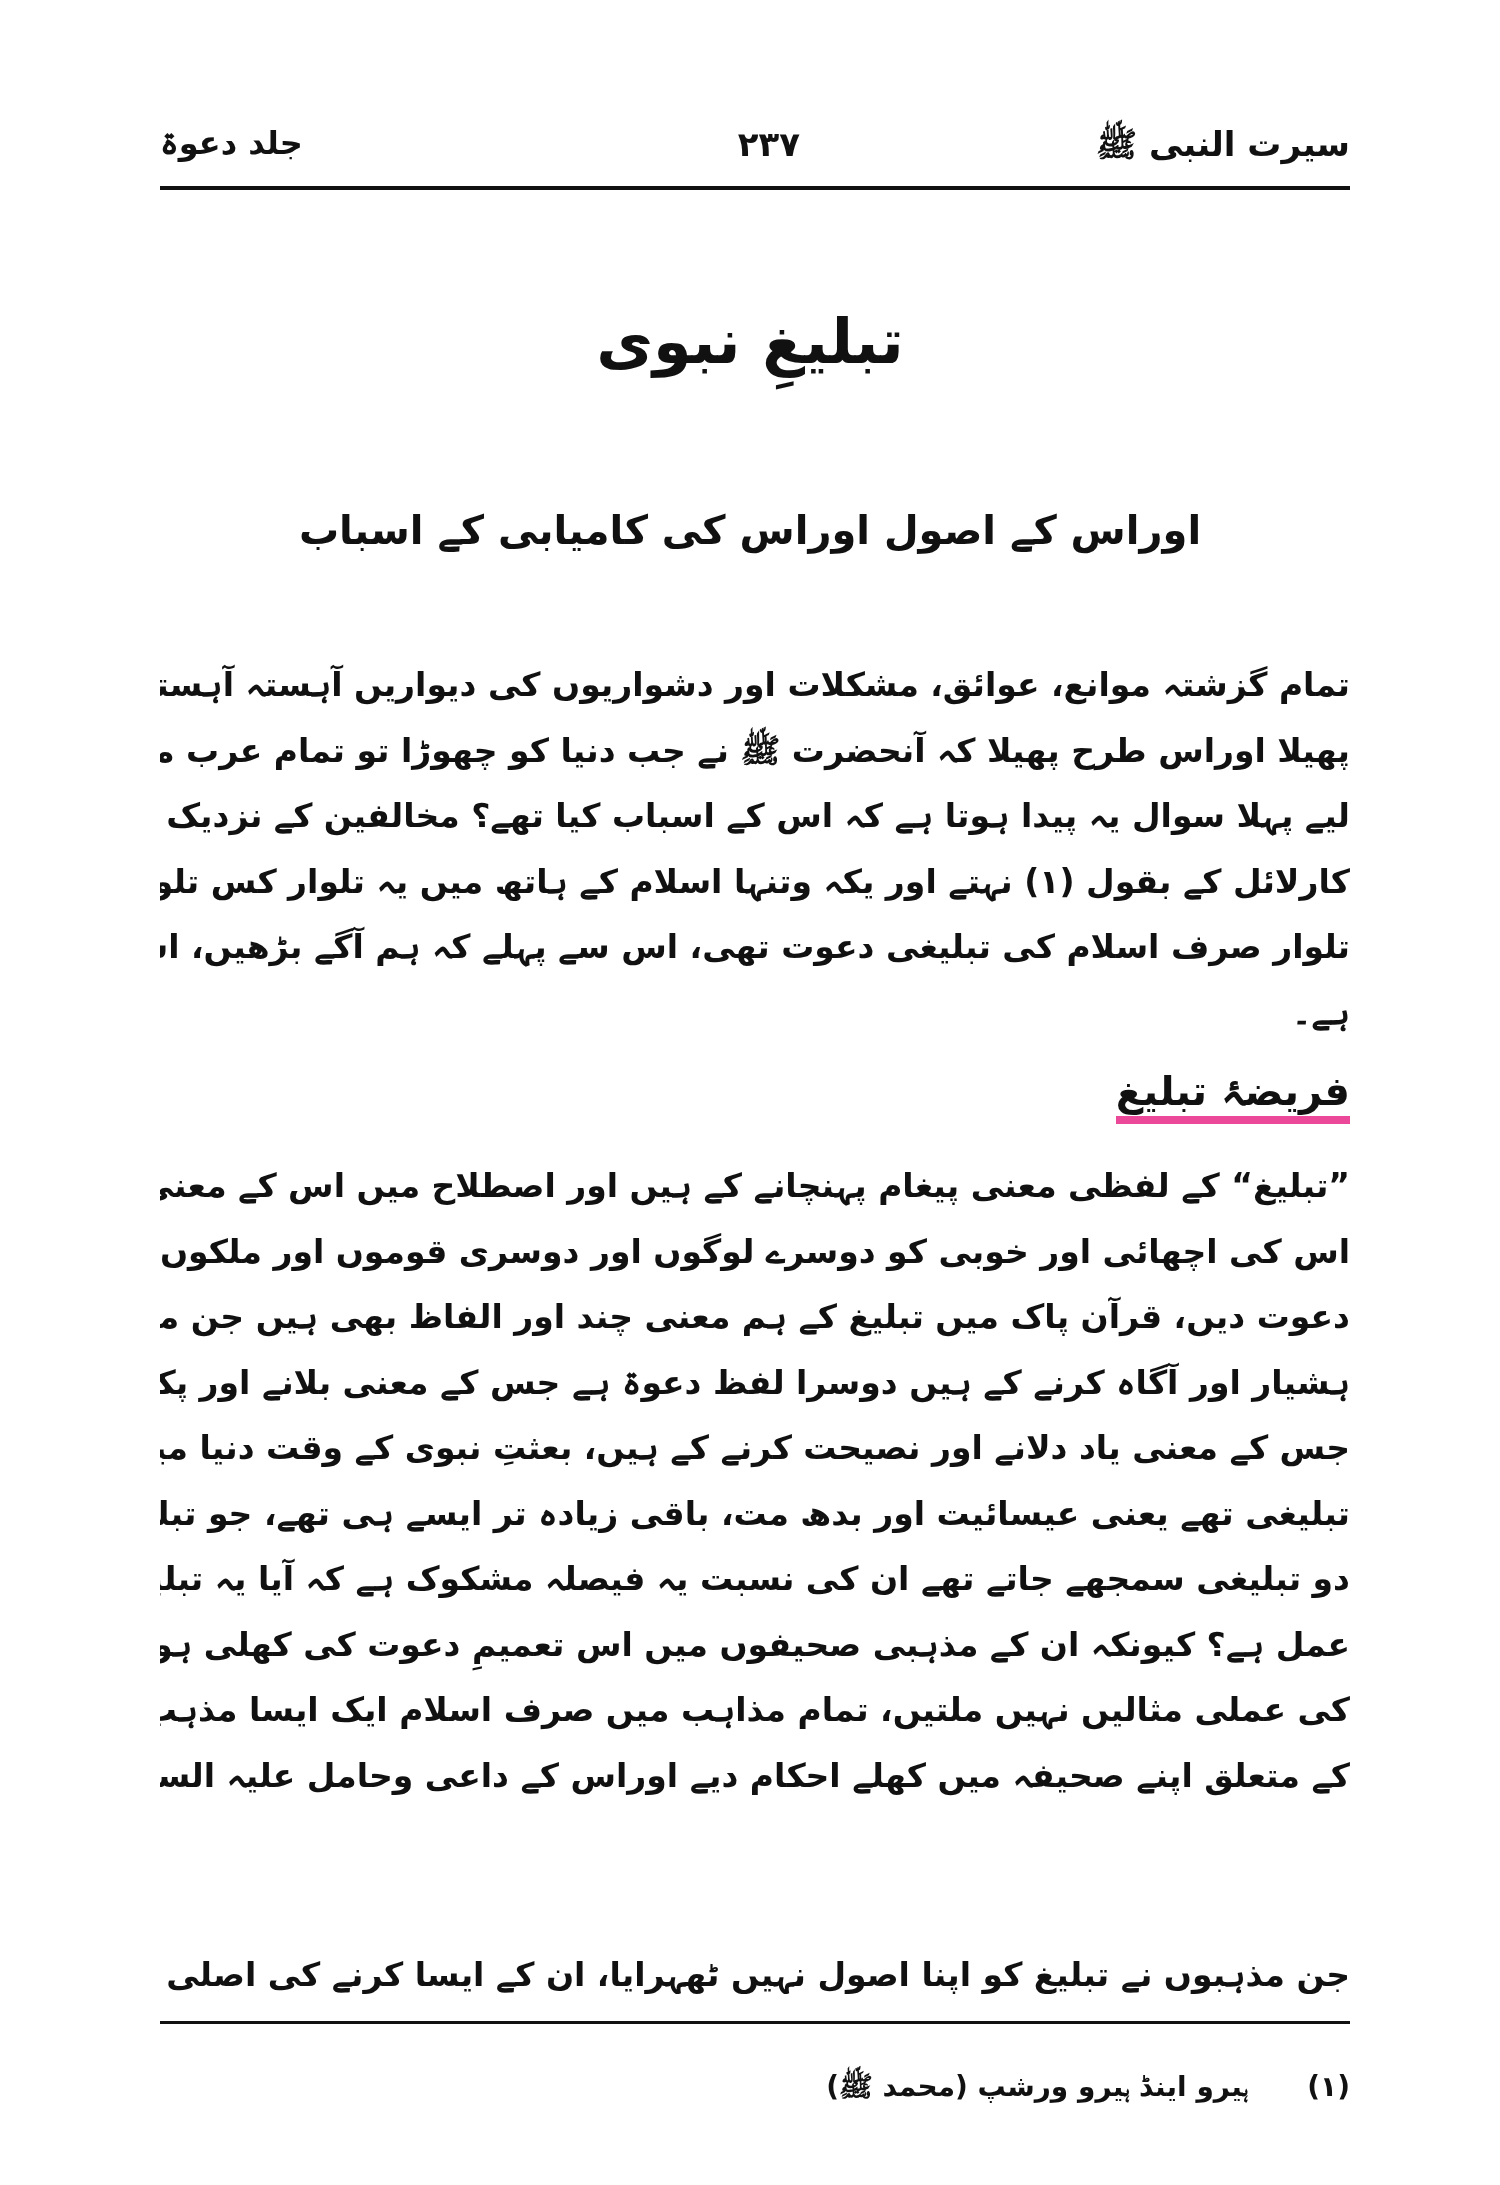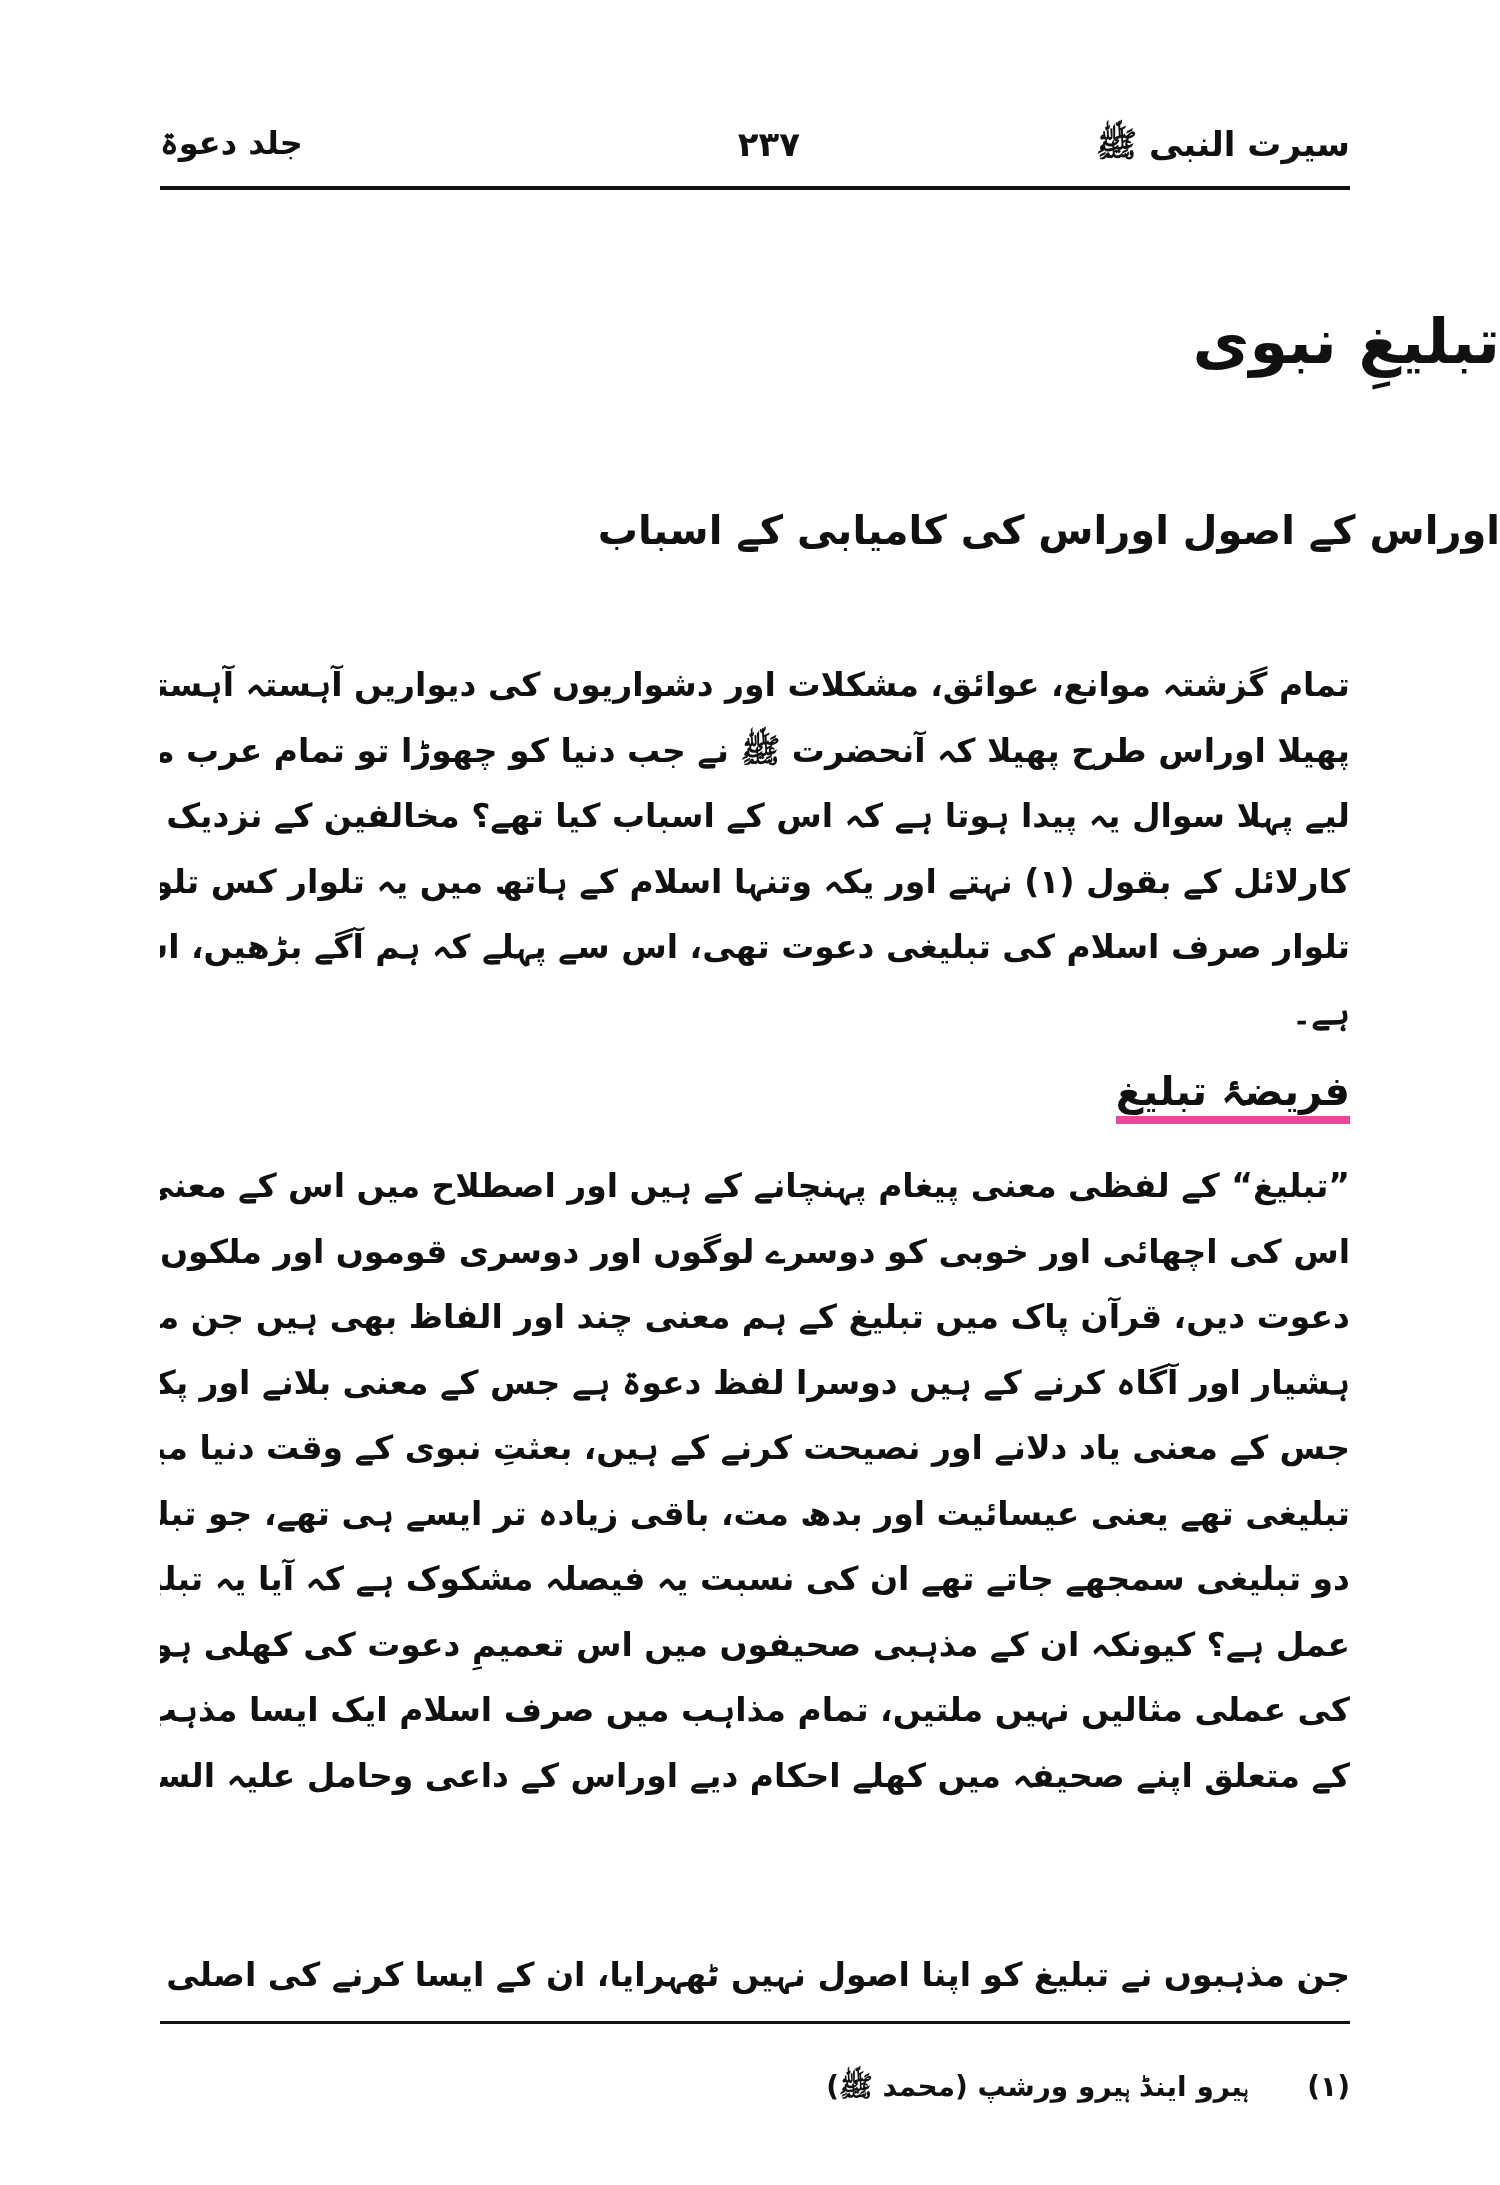--- a/index.html
+++ b/index.html
@@ -4,22 +4,22 @@
 <style>
   html, body { margin: 0; padding: 0; background: #ffffff; }
   body { width: 1500px; height: 2185px; position: relative; overflow: hidden;
          font-family: "DejaVu Sans", sans-serif; color: #111; }
   .page { position: absolute; left: 0; top: 0; width: 1500px; height: 2185px; }
   .header { position: absolute; left: 160px; top: 120px; width: 1190px; height: 60px; direction: rtl; }
   .header .book-title { position: absolute; right: 0; top: 4px; font-size: 34px; font-weight: bold; }
   .header .page-number { position: absolute; left: 50%; transform: translateX(-50%); top: 4px; font-size: 34px; font-weight: bold; margin-left: 14px; }
   .header .volume { position: absolute; left: 0; top: 4px; font-size: 32px; font-weight: bold; }
   .header-rule { position: absolute; left: 160px; top: 186px; width: 1190px; height: 4px; background: #111; }
-  .chapter-title { position: absolute; left: 0; width: 1500px; top: 305px; font-size: 62px; font-weight: bold; direction: rtl; }
-  .subtitle { position: absolute; left: 0; width: 1500px; top: 507px; font-size: 40px; font-weight: bold; direction: rtl; }
+  .chapter-title { position: absolute; left: 0; width: 1500px; top: 305px; text-align: center; font-size: 62px; font-weight: bold; direction: rtl; }
+  .subtitle { position: absolute; left: 0; width: 1500px; top: 507px; text-align: center; font-size: 40px; font-weight: bold; direction: rtl; }
   .para { position: absolute; left: 160px; width: 1190px; direction: rtl; text-align: justify; text-align-last: right;
           font-size: 33px; line-height: 65.5px; font-weight: bold; }
   .para .line { display: block; white-space: nowrap; overflow: hidden; }
   #para1 { top: 652px; }
   #para2 { top: 1153px; }
   .section-heading { position: absolute; right: 150px; top: 1068px; font-size: 40px; font-weight: bold; direction: rtl;
                      border-bottom: 8px solid #ec4899; padding-bottom: 2px; }
   .last-line { position: absolute; left: 160px; width: 1190px; top: 1955px; direction: rtl; font-size: 33px; font-weight: bold; white-space: nowrap; overflow: hidden; }
   .footnote-rule { position: absolute; left: 160px; top: 2021px; width: 1190px; height: 3px; background: #111; }
   .footnote { position: absolute; right: 150px; top: 2070px; direction: rtl; font-size: 28px; font-weight: bold; }

